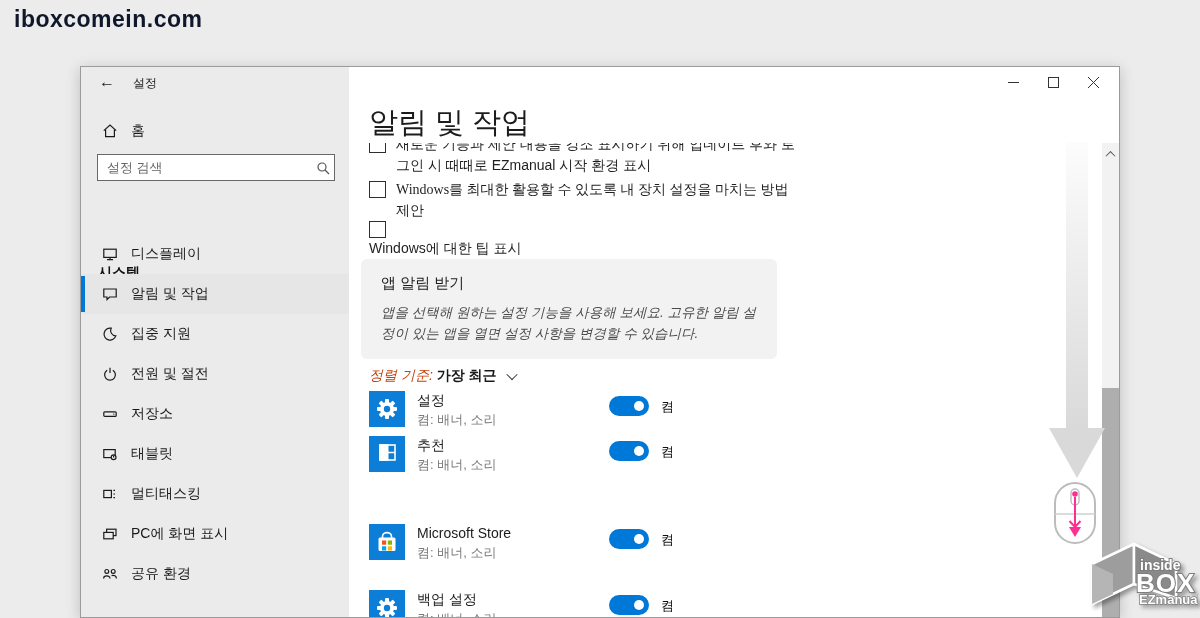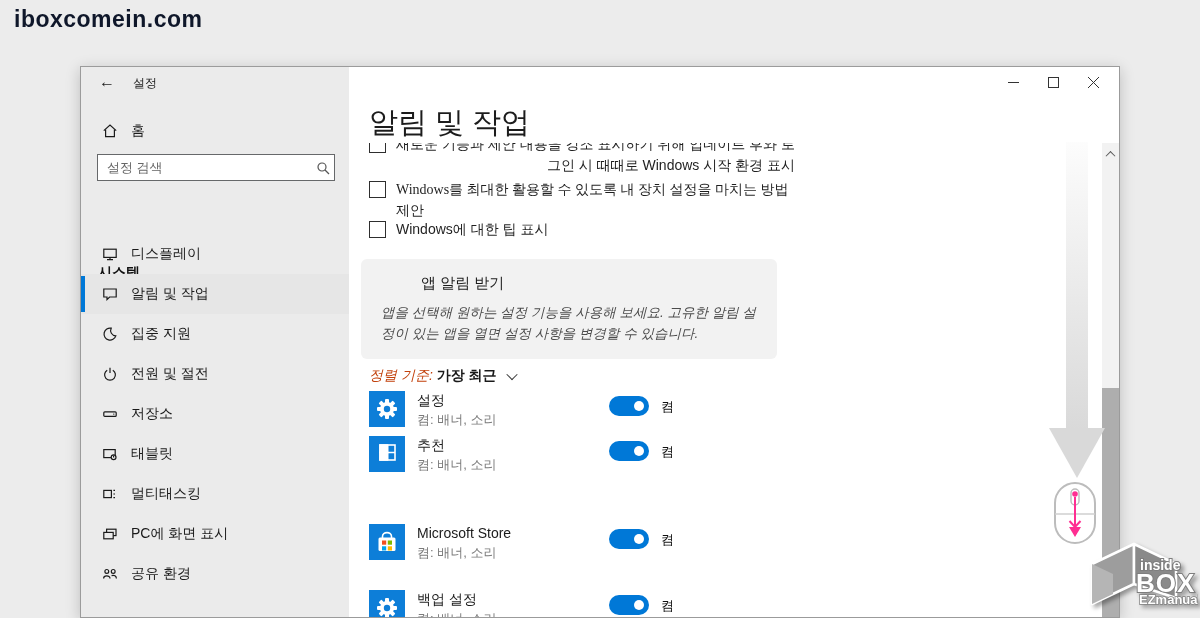--- a/index.html
+++ b/index.html
@@ -38,30 +38,30 @@
   .nav-item.selected { background:#e6e6e6; }
   .accent-bar { position:absolute; left:0; top:2px; width:4px; height:36px; background:#0078d7; }
   .nav-ic { width:17px; height:17px; display:inline-flex; align-items:center; justify-content:center; }
   .nav-ic svg { display:block; }
 
   
   #content { position:absolute; left:268px; top:0; right:0; bottom:0; background:#fff; }
   .page-title { position:absolute; left:20px; top:36px; font-size:29px; font-weight:300; color:#1c1c1c; }
 
   .chk-clip { position:absolute; left:20px; top:76px; width:440px; height:33px; overflow:hidden; }
-  .chk-clip .chk-row { position:relative; margin-top:-9px;text-align:right; }
+  .chk-clip .chk-row { position:relative; margin-top:-9px; }
   .chk-row { display:flex; align-items:flex-start; font-size:14px; color:#1f1f1f; line-height:21px; }
   .chk-box { flex:0 0 auto; width:17px; height:17px; border:1.5px solid #2e2e2e; background:#fff;
              margin:2px 10px 0 0; cursor:pointer; }
   .chk-2 { position:absolute; left:20px; top:112px; width:440px;font-family:Liberation Serif, serif; }
-  .chk-3 { position:absolute; left:20px; top:152px; width:440px; }
+  .chk-3 { position:absolute; left:20px; top:152px; width:440px;flex-direction:column; }
 
   .card { position:absolute; left:12px; top:192px; width:416px; height:100px; background:#f2f2f2;
           border-radius:6px; }
-  .card-title { position:absolute; left:20px; top:15px; font-size:15px; color:#1a1a1a;margin-left:40px; }
+  .card-title { position:absolute; left:20px; top:15px; font-size:15px; color:#1a1a1a; }
   .card-desc { position:absolute; left:20px; top:43px; width:382px; font-size:13.5px; color:#4b4b4b;
                line-height:21px;font-style:italic; }
 
   .sort-row { position:absolute; left:20px; top:300px; font-size:14px; cursor:pointer; }
   .sort-label { color:#c2410c;font-style:italic; }
   .sort-value { color:#191919; font-weight:bold; }
   .chev-down { display:inline-block; width:8px; height:8px; border-right:1.6px solid #3a3a3a;
                border-bottom:1.6px solid #3a3a3a; transform:rotate(45deg) translate(-1px,-1px);
                margin-left:8px; }
 
@@ -234,21 +234,21 @@
 
     <div id="content">
 
       <div class="page-title">알림 및 작업</div>
 
       <div class="chk-clip">
         <div class="chk-row">
           <span class="chk-box"></span>
           <span>
             <div>새로운 기능과 제안 내용을 강조 표시하기 위해 업데이트 후와 로</div>
-            <div>그인 시 때때로 Windows 시작 환경 표시</div>
+            <div>그인 시 때때로 EZmanual 시작 환경 표시</div>
           </span>
         </div>
       </div>
 
       <div class="chk-row chk-2">
         <span class="chk-box"></span>
         <span>
           <div>Windows를 최대한 활용할 수 있도록 내 장치 설정을 마치는 방법</div>
           <div>제안</div>
         </span>

